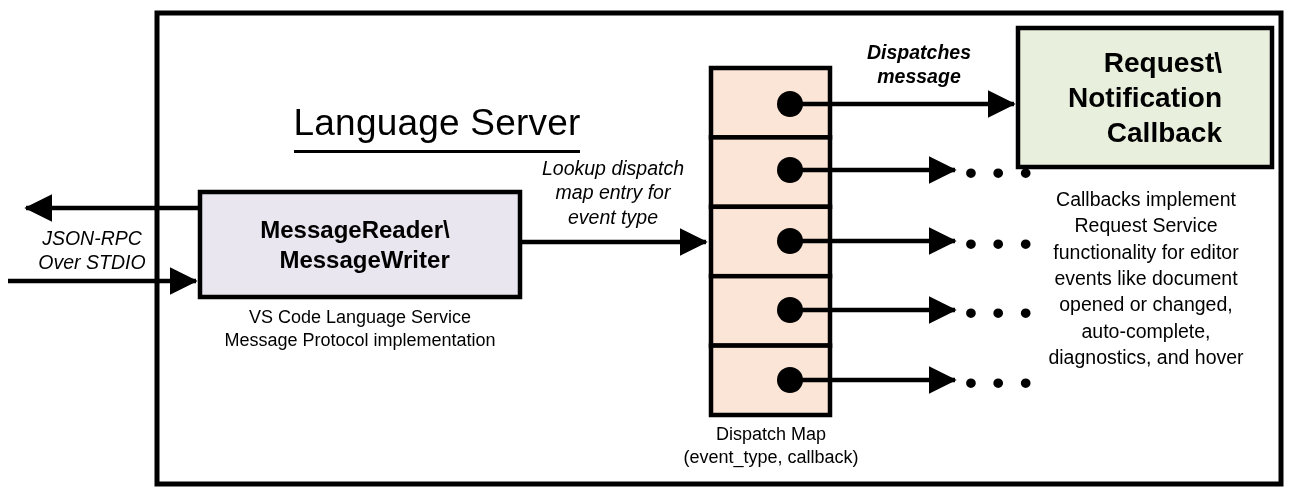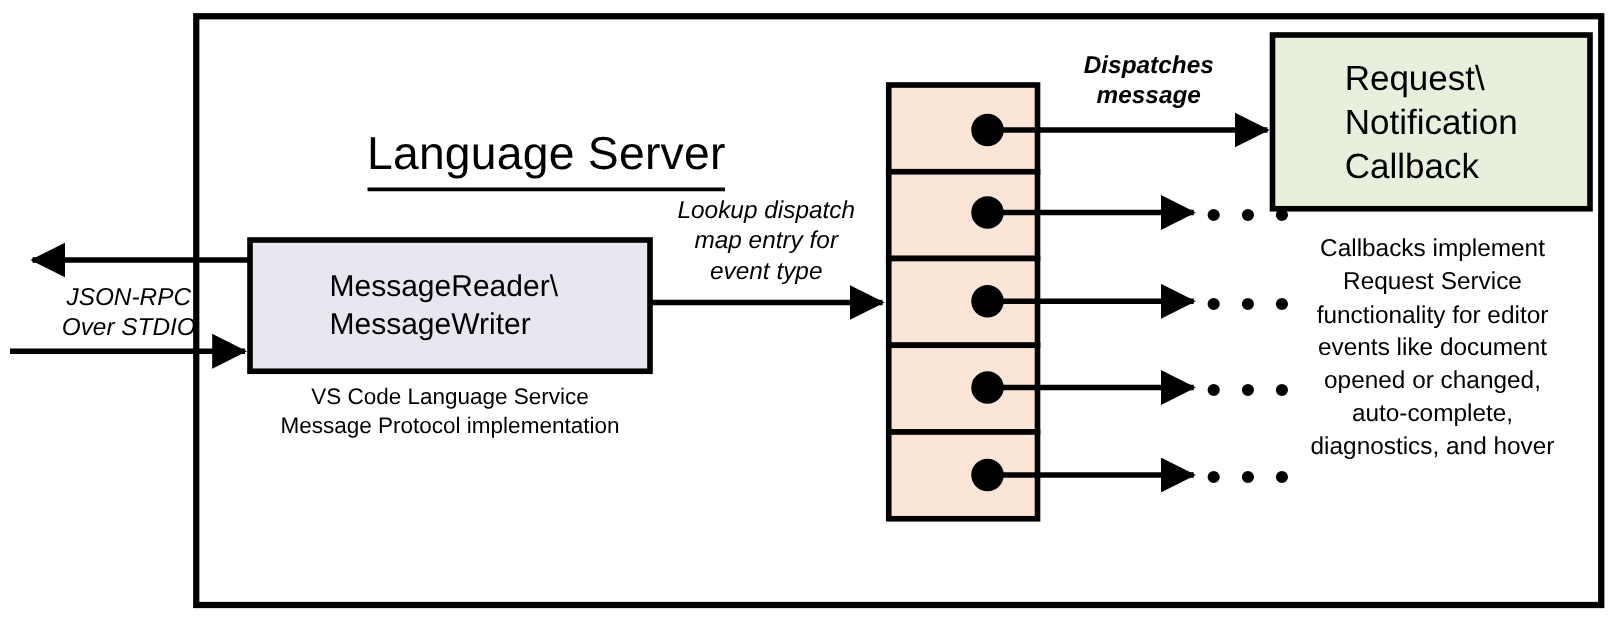--- a/index.html
+++ b/index.html
@@ -6,21 +6,21 @@
   body{font-family:"Liberation Sans","DejaVu Sans",sans-serif;color:#000;}
   #stage{position:relative;width:1291px;height:494px;background:#fff;overflow:hidden;}
   #stage svg{position:absolute;left:0;top:0;width:1291px;height:494px;}
 
   .lbl{position:absolute;text-align:center;line-height:1.18;white-space:pre-line;}
 
   .outer-title{font-size:37px;letter-spacing:.2px;}
   .outer-title u{text-decoration:none;border-bottom:3px solid #000;padding-bottom:7px;}
 
   .boxtext{position:absolute;display:flex;align-items:center;justify-content:center;
-           text-align:left;line-height:1.25;white-space:pre-line;}
+           text-align:right;line-height:1.25;white-space:pre-line;font-weight:bold;}
 
   .ital{font-style:italic;font-size:19.5px;line-height:1.25;}
   .cap{font-size:18px;line-height:1.3;}
   .cap-r{font-size:19.5px;line-height:1.35;}
   .dots{position:absolute;font-size:34px;letter-spacing:3px;line-height:1;font-weight:700;}
 </style>
 </head>
 <body>
 
 <div id="stage">
@@ -78,21 +78,21 @@
   <div class="lbl outer-title" style="left:157px;top:57px;width:560px;">
     <u>Language Server</u>
   </div>
 
   <div class="boxtext" style="left:195px;top:192px;width:320px;height:105px;font-size:24px;">MessageReader\
 MessageWriter</div>
 
   <div class="lbl cap" style="left:200px;top:306px;width:320px;">VS Code Language Service
 Message Protocol implementation</div>
 
-  <div class="lbl ital" style="left:23px;top:226px;width:160px;">JSON-RPC
+  <div class="lbl ital" style="left:12px;top:226px;width:160px;">JSON-RPC
 Over STDIO</div>
 
   <div class="lbl ital" style="left:518px;top:156px;width:190px;">Lookup dispatch
 map entry for
 event type</div>
 
   <div class="lbl ital" style="left:834px;top:40px;width:170px;font-weight:bold;">Dispatches
 message</div>
 
   <div class="boxtext" style="left:1018px;top:28px;width:254px;height:139px;font-size:28px;">Request\
@@ -100,19 +100,21 @@
 Callback</div>
 
   <div class="lbl cap-r" style="left:1008px;top:186px;width:276px;">Callbacks implement
 Request Service
 functionality for editor
 events like document
 opened or changed,
 auto-complete,
 diagnostics, and hover</div>
 
+  <div class="lbl cap" style="left:640px;top:423px;width:262px;">Dispatch Map
+(event_type, callback)</div>
 
   <div class="dots" style="left:965px;top:155px;">• • •</div>
   <div class="dots" style="left:965px;top:226px;">• • •</div>
   <div class="dots" style="left:965px;top:295px;">• • •</div>
   <div class="dots" style="left:965px;top:365px;">• • •</div>
 
 </div>
 
 </body></html>

